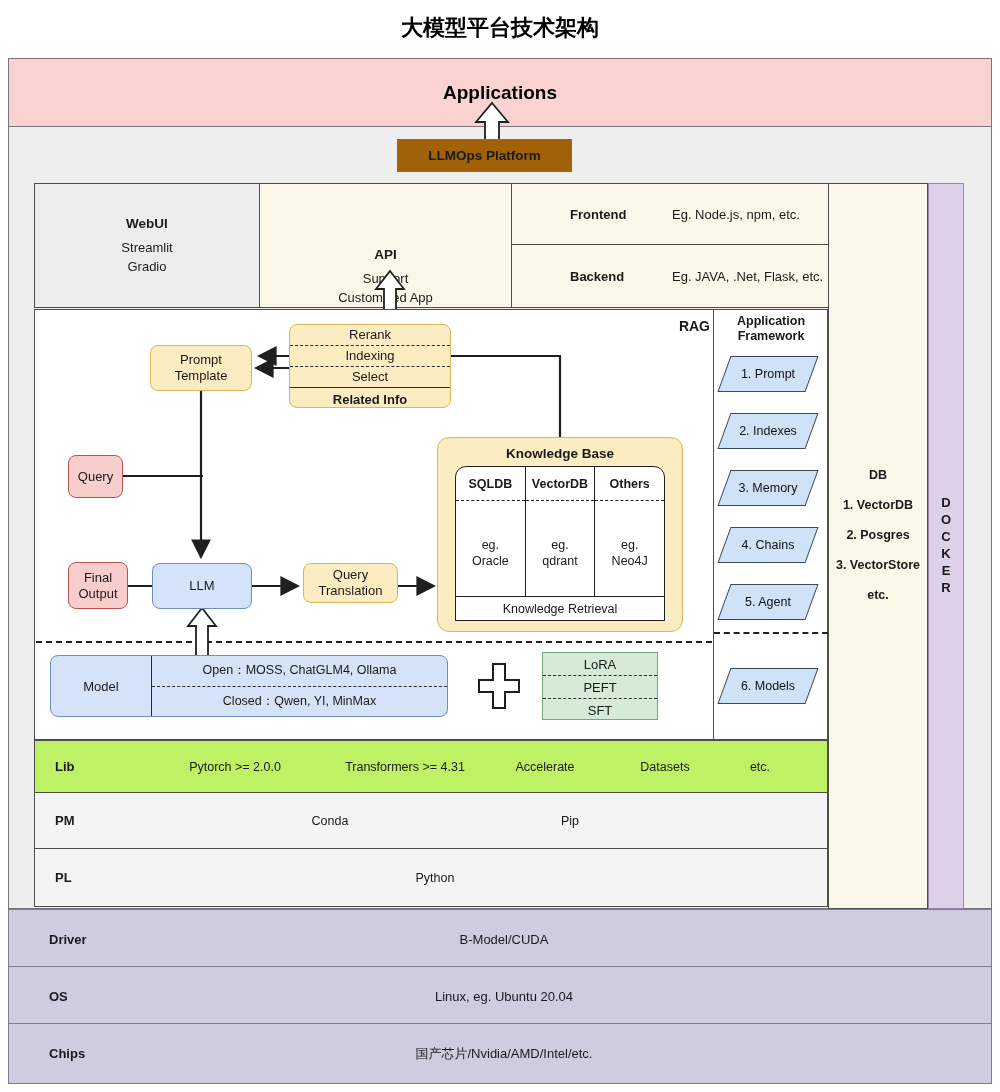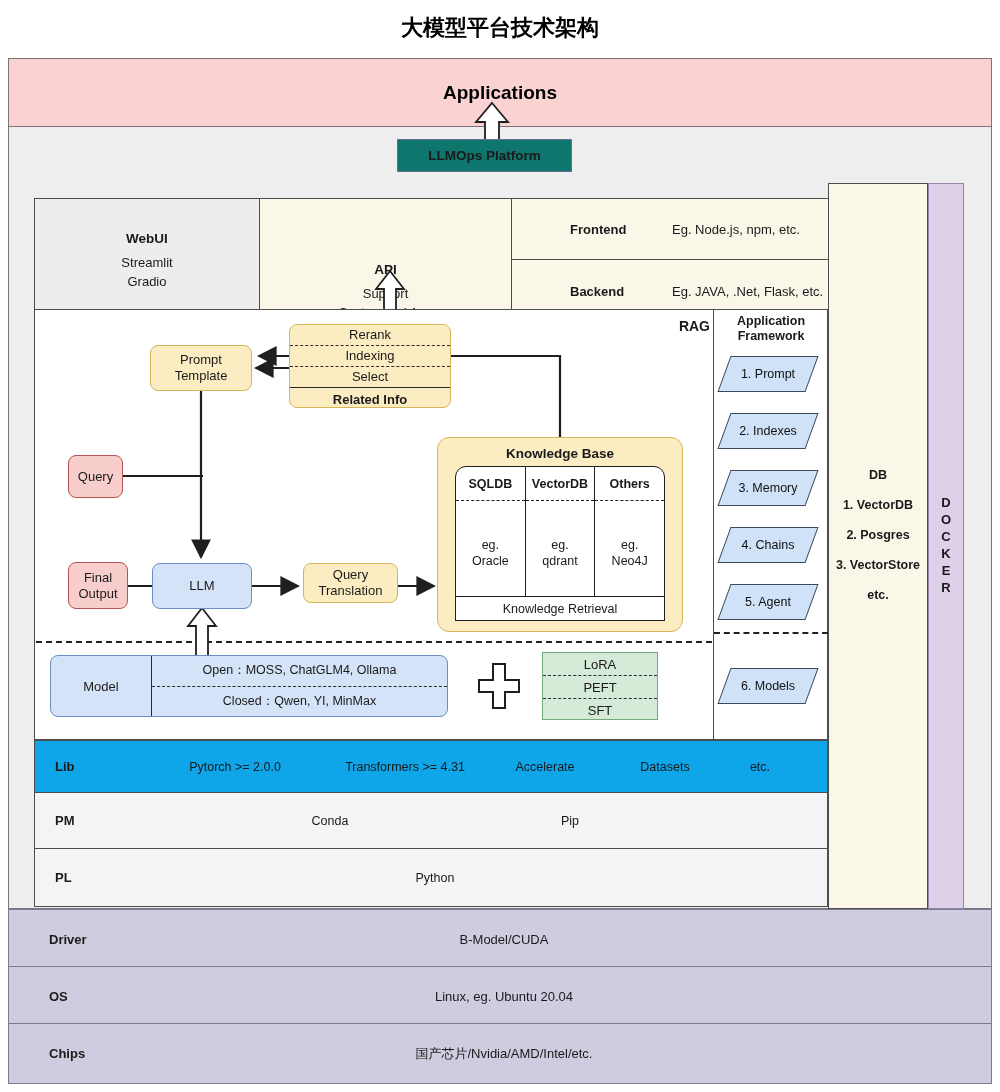--- a/index.html
+++ b/index.html
@@ -22,27 +22,27 @@
 
   #mid-band{left:8px;top:127px;width:984px;height:782px;background:#eeeeee;border:1px solid #7d7378;border-top:none;}
 
   #driver-band{left:8px;top:909px;width:984px;height:61px;background:#ceccdf;border:1px solid #7d7a93;}
   #os-band{left:8px;top:966px;width:984px;height:61px;background:#ceccdf;border:1px solid #7d7a93;}
   #chips-band{left:8px;top:1023px;width:984px;height:61px;background:#ceccdf;border:1px solid #7d7a93;}
   .botrow-label{position:absolute;left:40px;top:0;height:100%;display:flex;align-items:center;font-size:13px;font-weight:bold;}
   .botrow-val{position:absolute;left:4px;top:0;width:100%;height:100%;display:flex;align-items:center;justify-content:center;font-size:13px;}
 
   
-  #llmops{left:397px;top:139px;width:175px;height:33px;background:#0f766e;border:1px solid #6b6b96;font-size:13.5px;font-weight:bold;}
+  #llmops{left:397px;top:139px;width:175px;height:33px;background:#a16207;border:1px solid #6b6b96;font-size:13.5px;font-weight:bold;}
 
   
   #arrow-llmops{left:475px;top:103px;width:34px;height:40px;}
 
   
-  #svc-row{left:34px;top:198px;width:898px;height:125px;}
+  #svc-row{left:34px;top:183px;width:898px;height:125px;}
   #webui{left:0;top:0;width:226px;height:125px;background:#ededed;border:1px solid #4d4d4d;}
   #api{left:226px;top:0;width:252px;height:125px;background:#faf7e9;border:1px solid #4d4d4d;border-left:none;justify-content:flex-end;}
   #fe{left:478px;top:0;width:420px;height:62px;background:#faf7e9;border:1px solid #4d4d4d;border-left:none;}
   #be{left:478px;top:62px;width:420px;height:63px;background:#faf7e9;border:1px solid #4d4d4d;border-left:none;border-top:none;}
   .svc-head{font-size:13.5px;font-weight:bold;}
   .svc-sub{font-size:13px;line-height:19px;margin-top:7px;}
   .fb-label{position:absolute;left:58px;top:0;height:100%;display:flex;align-items:center;font-size:13px;font-weight:bold;}
   .fb-val{position:absolute;left:160px;top:0;height:100%;display:flex;align-items:center;font-size:13px;}
   
   #arrow-api{left:375px;top:271px;width:30px;height:42px;}
@@ -105,21 +105,21 @@
   #model-lbl{width:100px;display:flex;align-items:center;justify-content:center;font-size:13px;border-right:1.6px solid #2b2b2b;}
   #model-vals{flex:1;display:flex;flex-direction:column;}
   .mv{flex:1;display:flex;align-items:center;justify-content:center;font-size:12.5px;}
   .mv-top{border-bottom:1.6px dashed #2b2b2b;}
   #plus{left:479px;top:664px;width:40px;height:44px;}
   #tune{left:542px;top:652px;width:116px;height:68px;background:#d6ead8;border:1.6px solid #74a97c;border-radius:0;display:block;}
   .tl{height:22.2px;display:flex;align-items:center;justify-content:center;font-size:13px;}
   .tl-d{border-bottom:1.6px dashed #2b2b2b;}
 
   
-  #lib{left:34px;top:740px;width:794px;height:53px;background:#0ea5e9;border:1px solid #4d4d4d;}
+  #lib{left:34px;top:740px;width:794px;height:53px;background:#bef264;border:1px solid #4d4d4d;}
   #pm{left:34px;top:793px;width:794px;height:56px;background:#f4f4f4;border:1px solid #4d4d4d;border-top:none;}
   #pl{left:34px;top:849px;width:794px;height:58px;background:#f4f4f4;border:1px solid #4d4d4d;border-top:none;}
   .stack-lbl{position:absolute;left:20px;top:0;height:100%;display:flex;align-items:center;font-size:13px;font-weight:bold;}
   .stack-item{position:absolute;top:0;height:100%;display:flex;align-items:center;justify-content:center;font-size:12.5px;}
 
   svg{overflow:visible;}
 </style>
 </head>
 <body>
 

